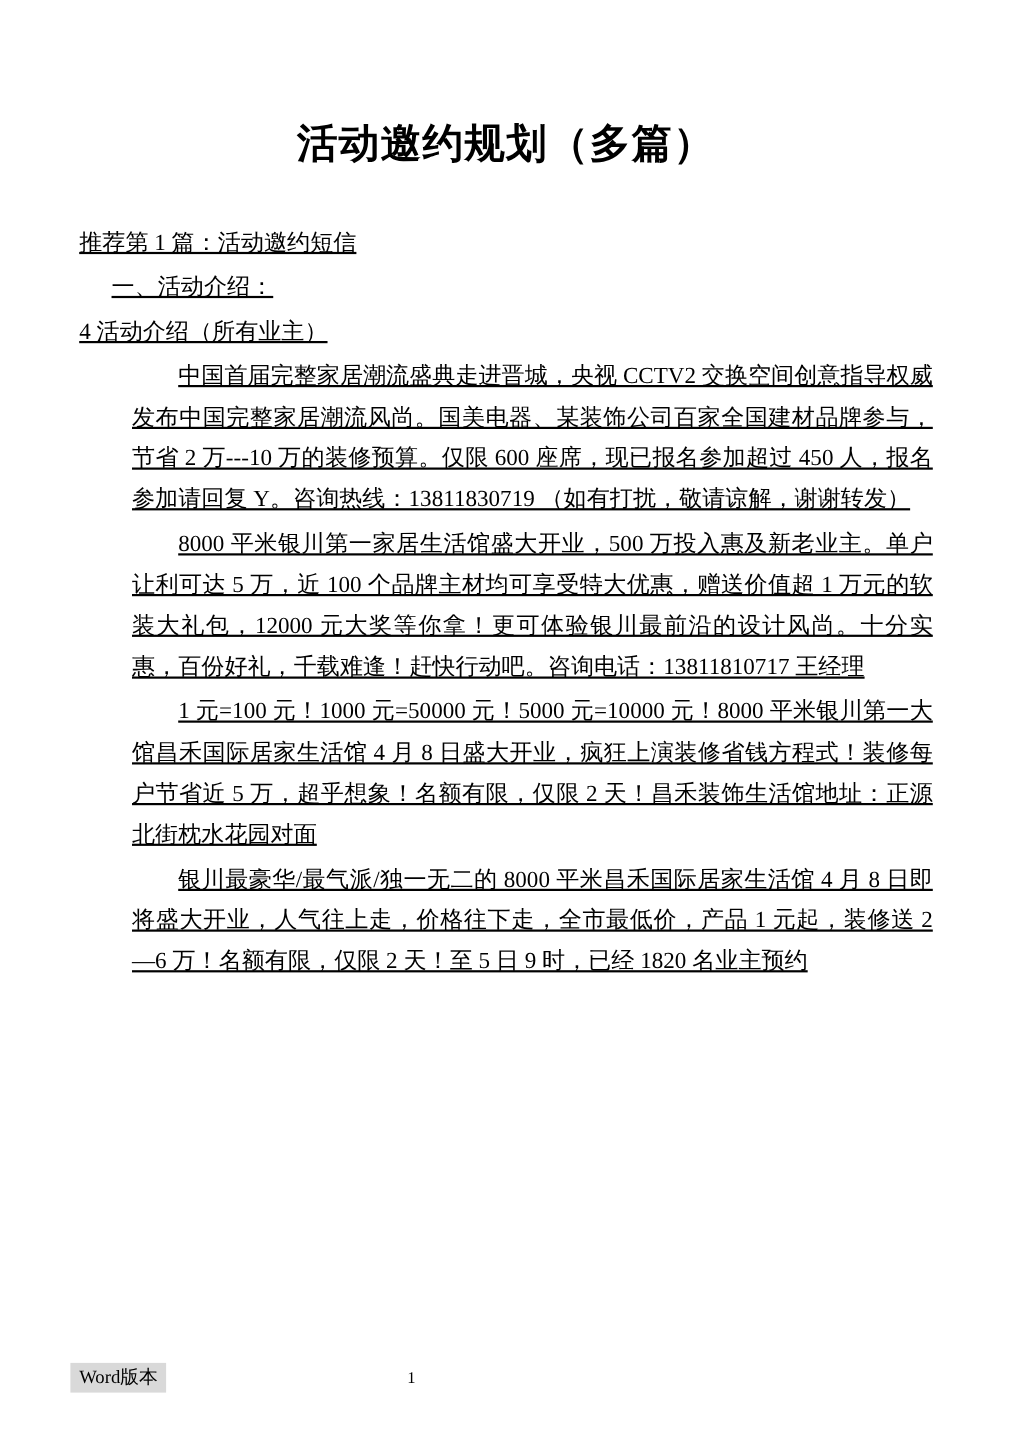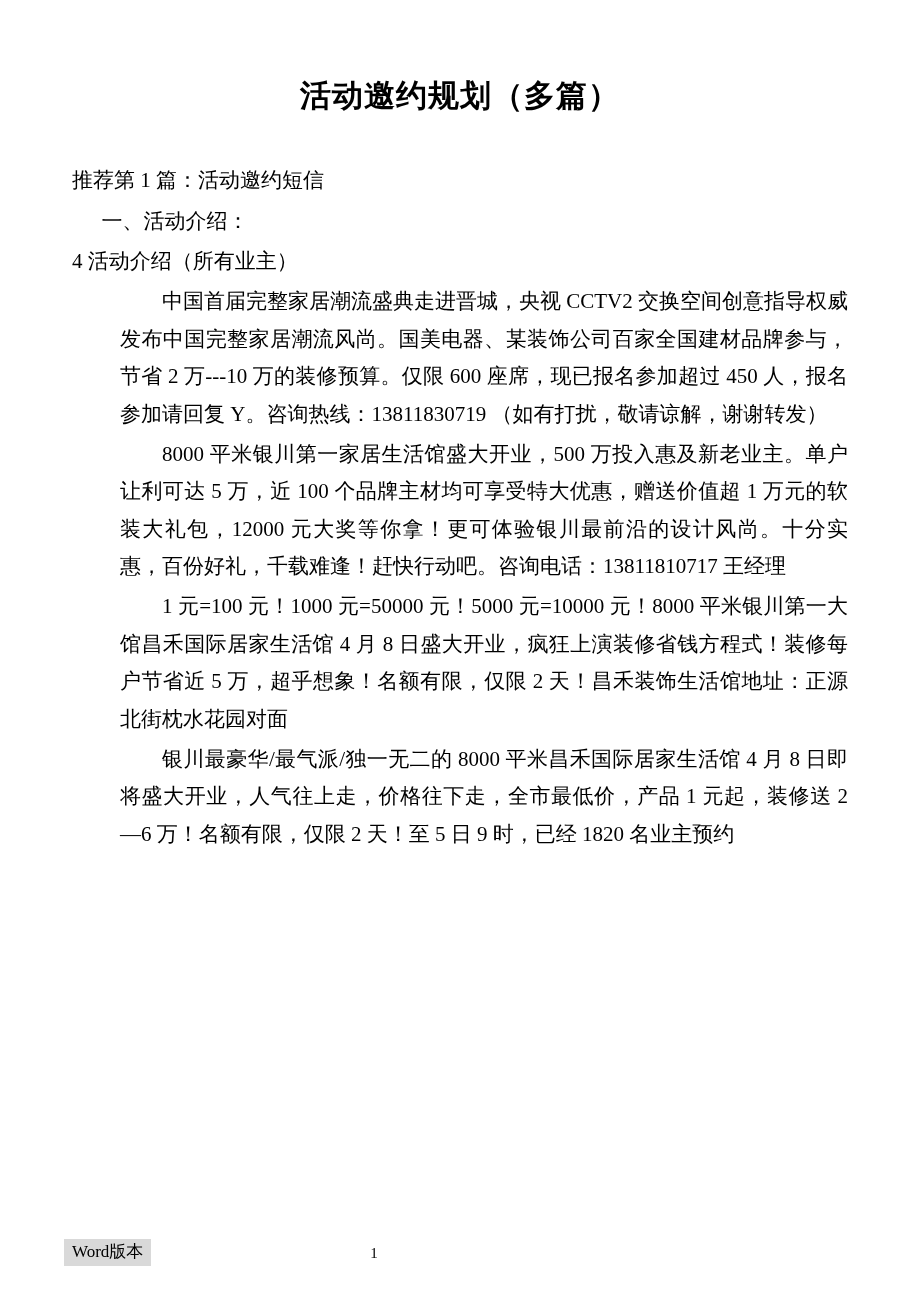--- a/index.html
+++ b/index.html
@@ -17,31 +17,32 @@
   }
   .page {
     position: relative;
     width: 920px;
     height: 1302px;
     box-sizing: border-box;
     padding: 0;
   }
   .doc-title {
     text-align: center;
-    font-size: 31px;
+    font-size: 37px;
     font-weight: bold;
     letter-spacing: 1px;
     margin: 0;
-    padding-top: 76px;
+    padding-top: 108px;
     padding-bottom: 0;
     line-height: 1.3;
   }
   .body-area {
     padding: 0 72px 0 72px;
     margin-top: 46px;
+    text-decoration: underline;
   }
   p.para {
     margin: 0 0 3px 0;
     font-size: 21px;
     line-height: 1.78;
     text-align: justify;
     text-justify: inter-ideograph;
   }
   p.indent1 {
     text-indent: 0;

